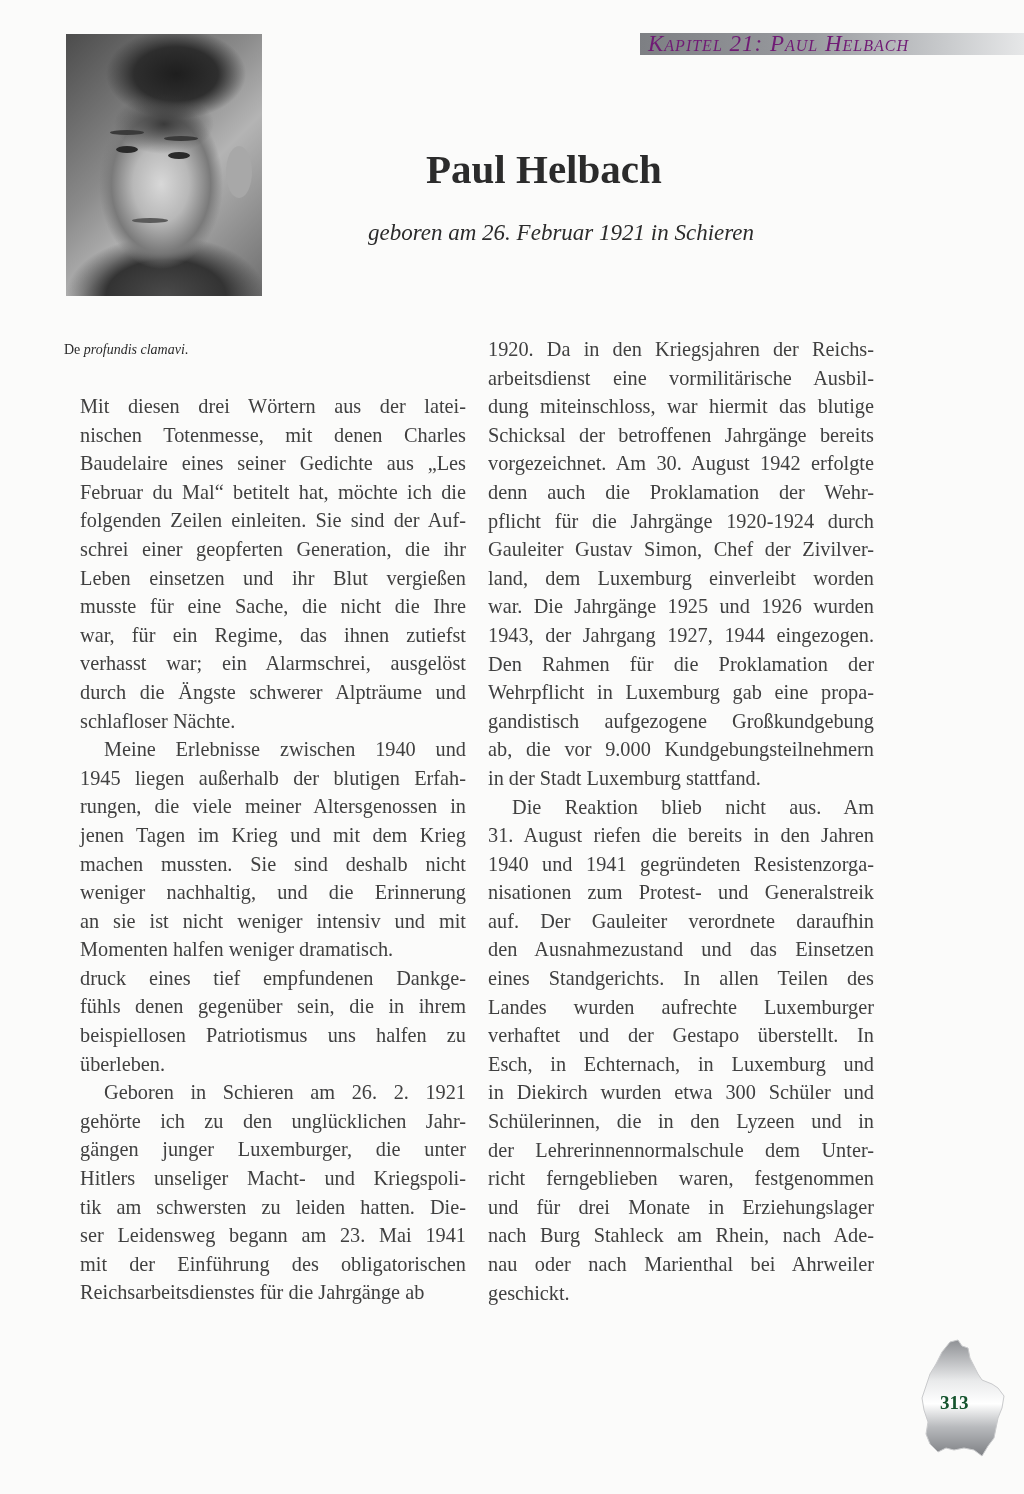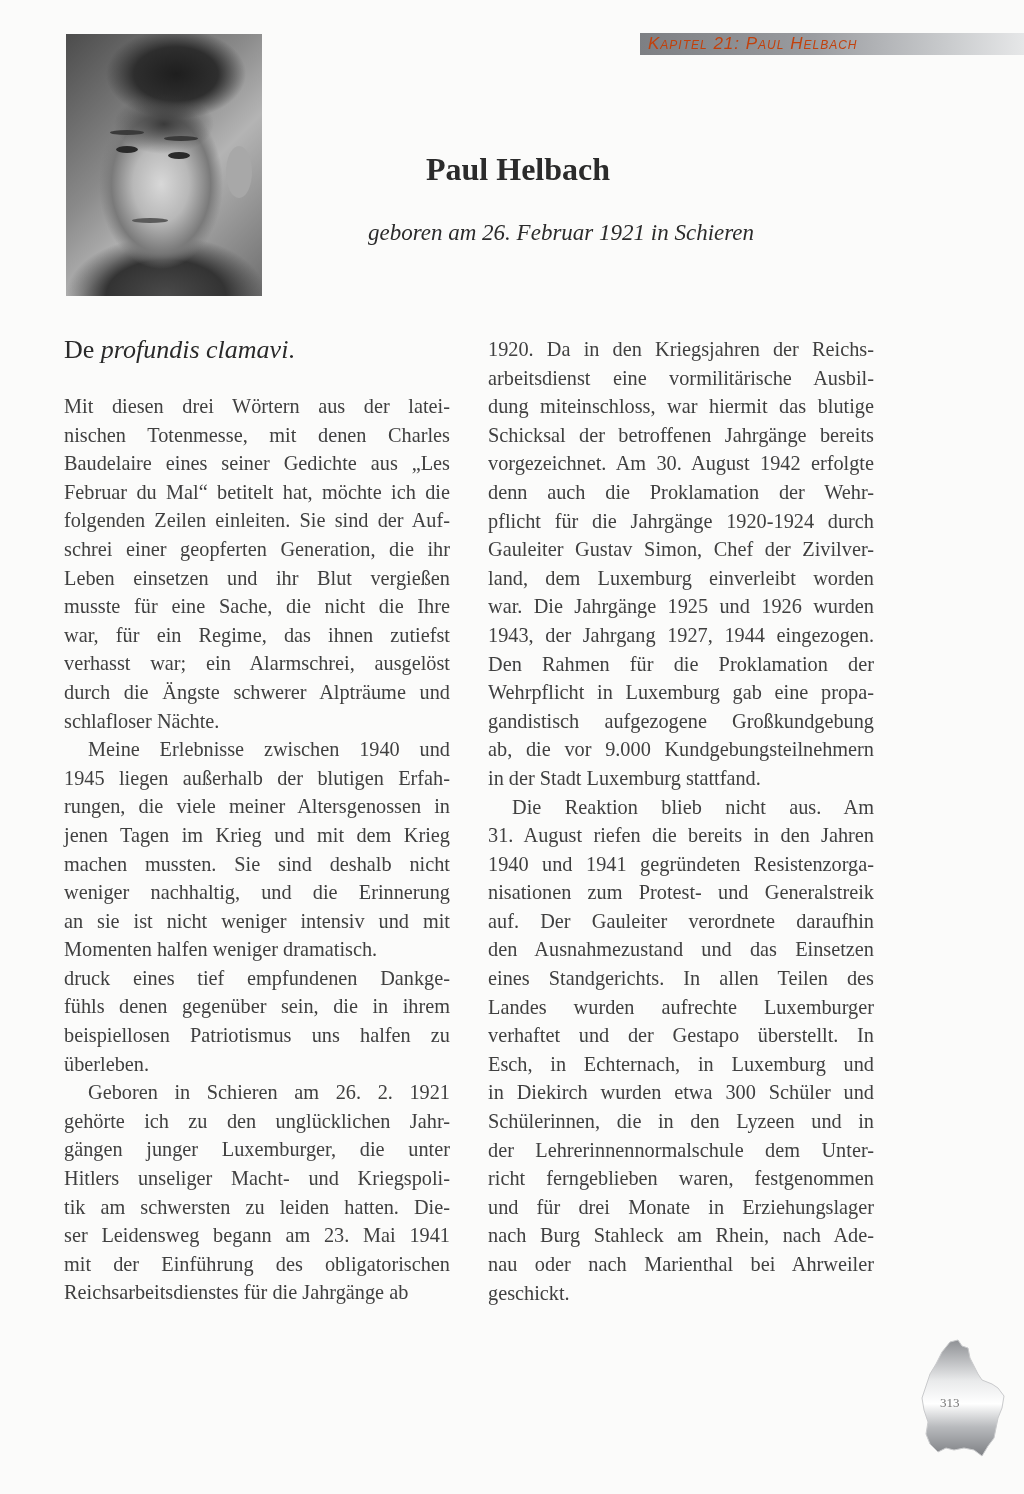--- a/index.html
+++ b/index.html
@@ -8,65 +8,65 @@
     position: relative; overflow: hidden;
     font-family: "DejaVu Serif", "Liberation Serif", serif;
     color: #2a2a2a;
   }
   .header-bar {
     position: absolute; left: 640px; top: 33px; width: 384px; height: 22px;
     background: linear-gradient(to right, #7d7f83 0%, #9a9ca0 45%, #c9cbcd 80%, #e6e7e8 100%);
   }
   .header-text {
     position: absolute; left: 648px; top: 34px;
-    font-family: Liberation Sans, sans-serif; font-style: italic;
+    font-family: Liberation Serif, serif; font-style: italic;
     font-variant: small-caps; letter-spacing: 1px;
-    font-size: 17px; color: #c2410c; line-height: 20px; white-space: nowrap;
+    font-size: 23px; color: #701a75; line-height: 20px; white-space: nowrap;
   }
   .portrait {
     position: absolute; left: 66px; top: 34px; width: 196px; height: 262px;
     background:
       radial-gradient(ellipse 50px 30px at 98px 90px, #3a3a3a 0%, transparent 100%),
       radial-gradient(ellipse 70px 45px at 110px 40px, #1e1e1e 0%, #2e2e2e 60%, transparent 100%),
       radial-gradient(ellipse 62px 85px at 95px 150px, #d8d8d8 0%, #b8b8b8 45%, #7a7a7a 80%, transparent 100%),
       radial-gradient(ellipse 100px 60px at 100px 262px, #4a4a4a 0%, #333 60%, transparent 100%),
       linear-gradient(135deg, #4c4c4c 0%, #8a8a8a 40%, #b4b4b4 60%, #6e6e6e 100%);
     overflow: hidden;
   }
   .portrait .eye { position: absolute; width: 22px; height: 7px; background: #2a2a2a; border-radius: 50%; }
   .portrait .brow { position: absolute; width: 34px; height: 5px; background: #3a3a3a; border-radius: 50%; }
   .portrait .mouth { position: absolute; left: 66px; top: 184px; width: 36px; height: 5px; background: #5a5a5a; border-radius: 50%; }
   .portrait .ear { position: absolute; left: 160px; top: 112px; width: 26px; height: 52px; background: #a8a8a8; border-radius: 50%; }
   .title {
     position: absolute; left: 426px; top: 142px; width: 300px;
     font-family: "Liberation Serif", serif; font-weight: bold;
-    font-size: 32px; line-height: 54px; color: #2b2b2b; white-space: nowrap;
+    font-size: 41px; line-height: 54px; color: #2b2b2b; white-space: nowrap;
   }
   .subtitle {
     position: absolute; left: 368px; top: 218px;
     font-family: Liberation Serif, serif; font-style: italic;
     font-size: 23px; line-height: 30px; color: #2b2b2b; white-space: nowrap;
   }
   .column {
     position: absolute; top: 0; width: 386px;
     font-family: "Liberation Serif", serif; font-size: 20.3px;
     line-height: 28.6px; color: #404040;
   }
-  .col-left { left: 64px; }
+  .col-left { left: 80px; }
   .col-right { left: 488px; }
   .line { display: block; height: 28.6px; white-space: nowrap; text-align: justify; text-align-last: justify; }
   .line.last { text-align-last: left; }
   .line.indent { padding-left: 24px; }
   .epigraph { position: absolute; left: 64px; top: 336px;
-    font-family: "Liberation Serif", serif; font-size: 26px; line-height: 28px; white-space: nowrap; }
+    font-family: "Liberation Serif", serif; font-size: 14px; line-height: 28px; white-space: nowrap; }
   .epigraph em { font-style: italic; }
   .page-badge { position: absolute; left: 912px; top: 1338px; width: 102px; height: 124px; }
   .page-num {
     position: absolute; left: 940px; top: 1392px;
-    font-family: "Liberation Serif", serif; font-size: 13px; color: #737373; line-height: 22px;
+    font-family: "Liberation Serif", serif; font-size: 19px; color: #14532d; line-height: 22px; font-weight: bold;
   }
 </style>
 </head>
 <body>
 
 <div class="header-bar"></div>
 <div class="header-text">Kapitel 21: Paul Helbach</div>
 
 <div class="portrait" title="Black-and-white portrait photo of a young man">
   <div class="brow" style="left:44px; top:96px;"></div>

